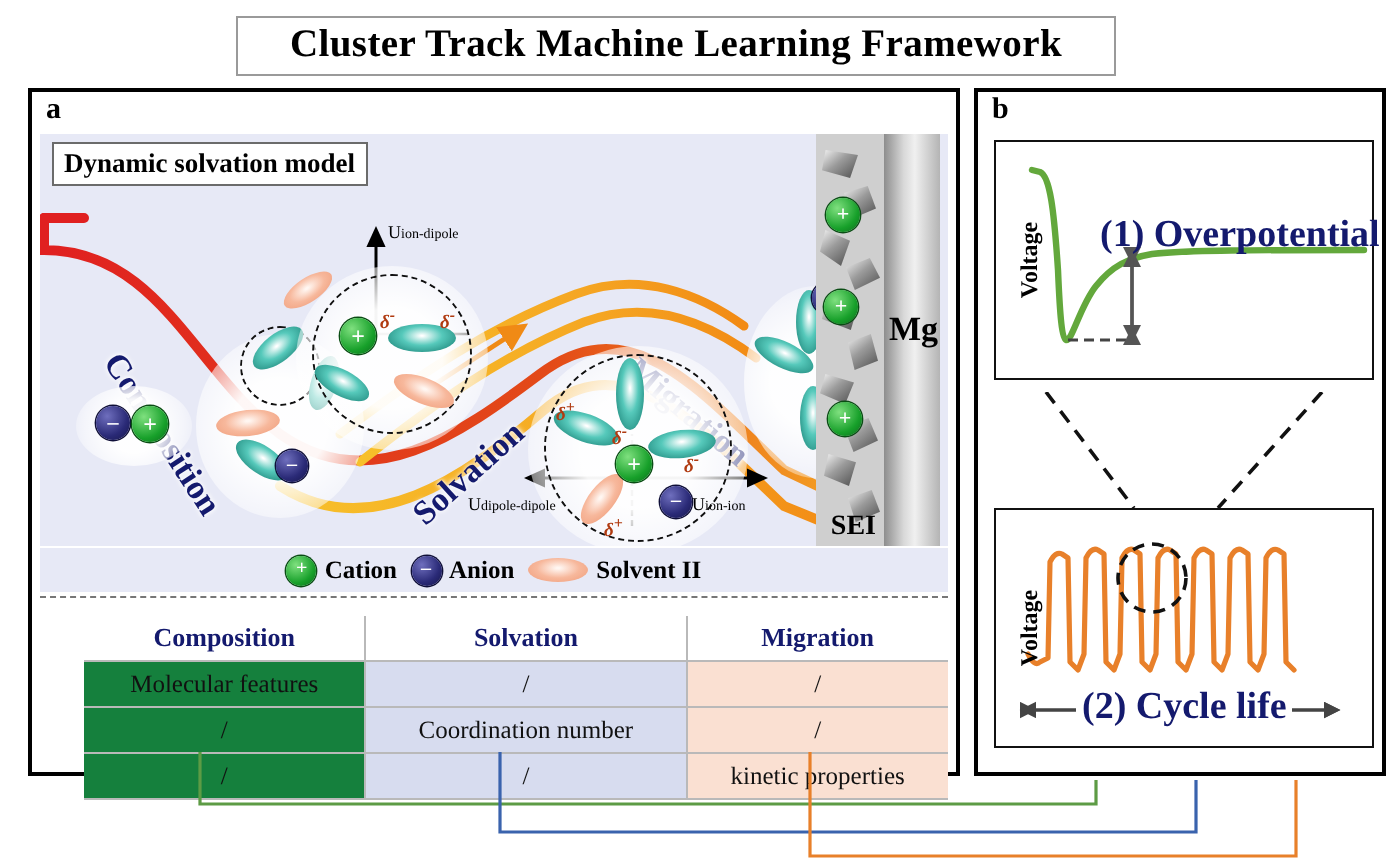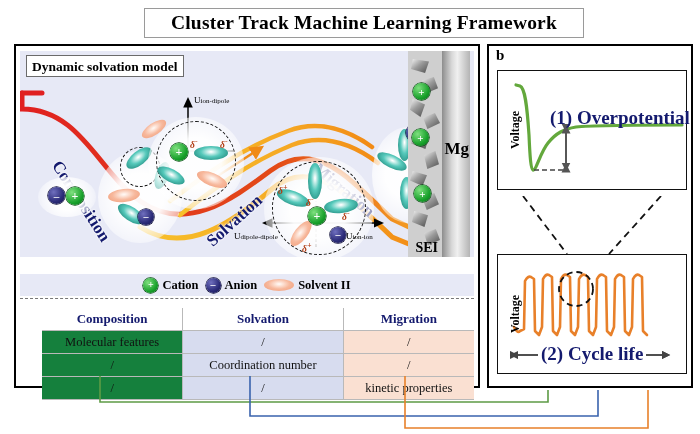--- a/index.html
+++ b/index.html
@@ -1,31 +1,31 @@
 <!DOCTYPE html>
 <html><head>
 <meta charset="utf-8">
 <style>
   html,body{margin:0;padding:0;background:#ffffff;}
   body{width:700px;height:434px;font-family:"Liberation Serif",serif;overflow:hidden;position:relative;}
   #root{position:relative;width:700px;height:434px;}
 
   
-  .title-wrap{position:absolute;left:144px;top:8px;width:438px;height:28px;
+  .title-wrap{position:absolute;left:118px;top:8px;width:438px;height:28px;
     border:1.5px solid #9a9a9a;background:#fff;display:flex;align-items:center;justify-content:center;}
   .title-wrap span{font-size:19.5px;font-weight:bold;color:#000;letter-spacing:.2px;white-space:nowrap;}
 
   
   .panel-a{position:absolute;left:14px;top:44px;width:466px;height:344px;
     border:2.5px solid #000;background:#ffffff;box-sizing:border-box;}
   .pa-head{position:relative;height:20px;}
   .pa-letter{position:absolute;left:7px;top:1px;font-size:15px;font-weight:bold;color:#000;}
   .pa-title{position:absolute;left:0;right:0;top:1px;text-align:center;font-size:14.5px;font-weight:bold;color:#141a6e;}
 
-  .diagram{position:absolute;left:4px;top:5px;width:454px;height:206px;background:#e7e9f6;overflow:hidden;}
+  .diagram{position:absolute;left:4px;top:21px;width:454px;height:206px;background:#e7e9f6;overflow:hidden;}
   .dsm-box{position:absolute;left:6px;top:4px;padding:1px 5px;border:1.5px solid #6b6b6b;background:#fff;z-index:30;}
   .dsm-box span{font-size:13.5px;font-weight:bold;color:#000;white-space:nowrap;}
 
   .legend{position:absolute;left:4px;top:228px;width:454px;height:22px;background:#e7e9f6;
     display:flex;align-items:center;justify-content:center;gap:7px;}
   .lg-item{display:flex;align-items:center;gap:4px;}
   .lg-item span{font-size:12.5px;font-weight:bold;color:#000;white-space:nowrap;}
   .sep-dash{position:absolute;left:4px;top:252px;width:454px;border-top:1.6px dashed #777;}
 
   

